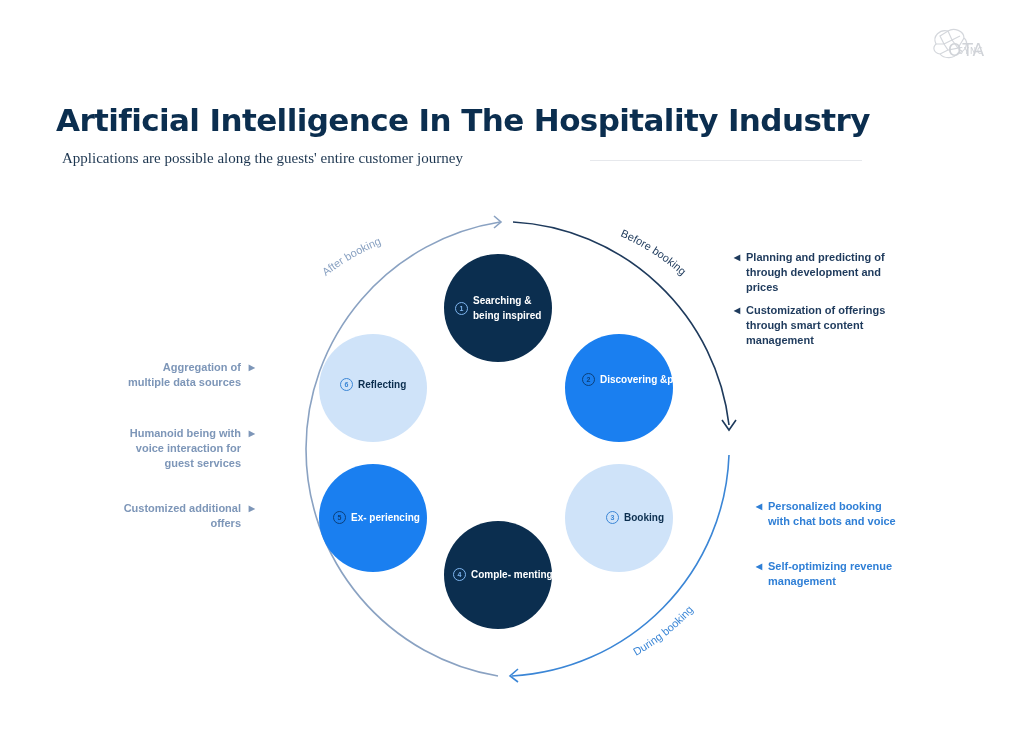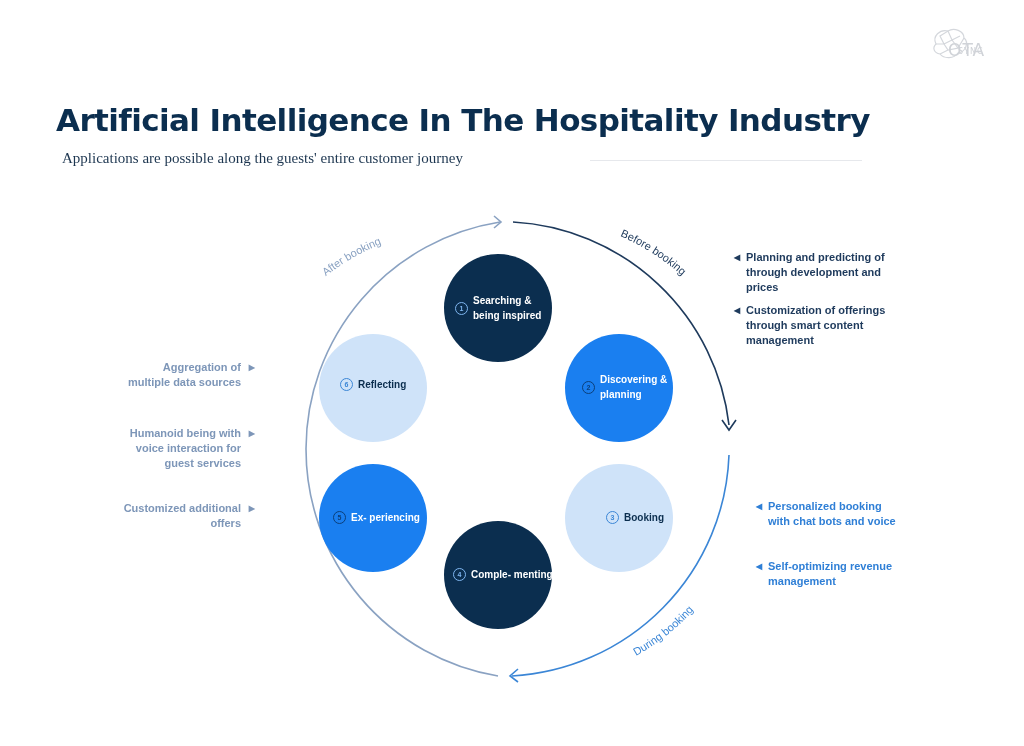--- a/index.html
+++ b/index.html
@@ -88,21 +88,21 @@
 
 <div class="circle-label" style="left:455px; top:293px; color:#ffffff;">
   <span class="num" style="border-color:#7fb6f0; color:#7fb6f0;">1</span>
   <span style="display:flex; flex-direction:column;justify-content:space-between;">
     <span>Searching &amp;</span>
     <span>being inspired</span>
   </span>
 </div>
 <div class="circle-label" style="left:582px; top:372px; color:#ffffff;">
   <span class="num" style="border-color:#0b3f7a; color:#0b3f7a;">2</span>
-  <span style="display:flex; flex-direction:column;">
+  <span style="display:flex; flex-direction:row;">
     <span>Discovering &amp;</span>
     <span>planning</span>
   </span>
 </div>
 <div class="circle-label" style="left:606px; top:510px; color:#0b2e4f;">
   <span class="num" style="border-color:#3b86d6; color:#3b86d6;">3</span>
   <span>Booking</span>
 </div>
 <div class="circle-label" style="left:453px; top:567px; color:#ffffff;">
   <span class="num" style="border-color:#7fb6f0; color:#7fb6f0;">4</span>

